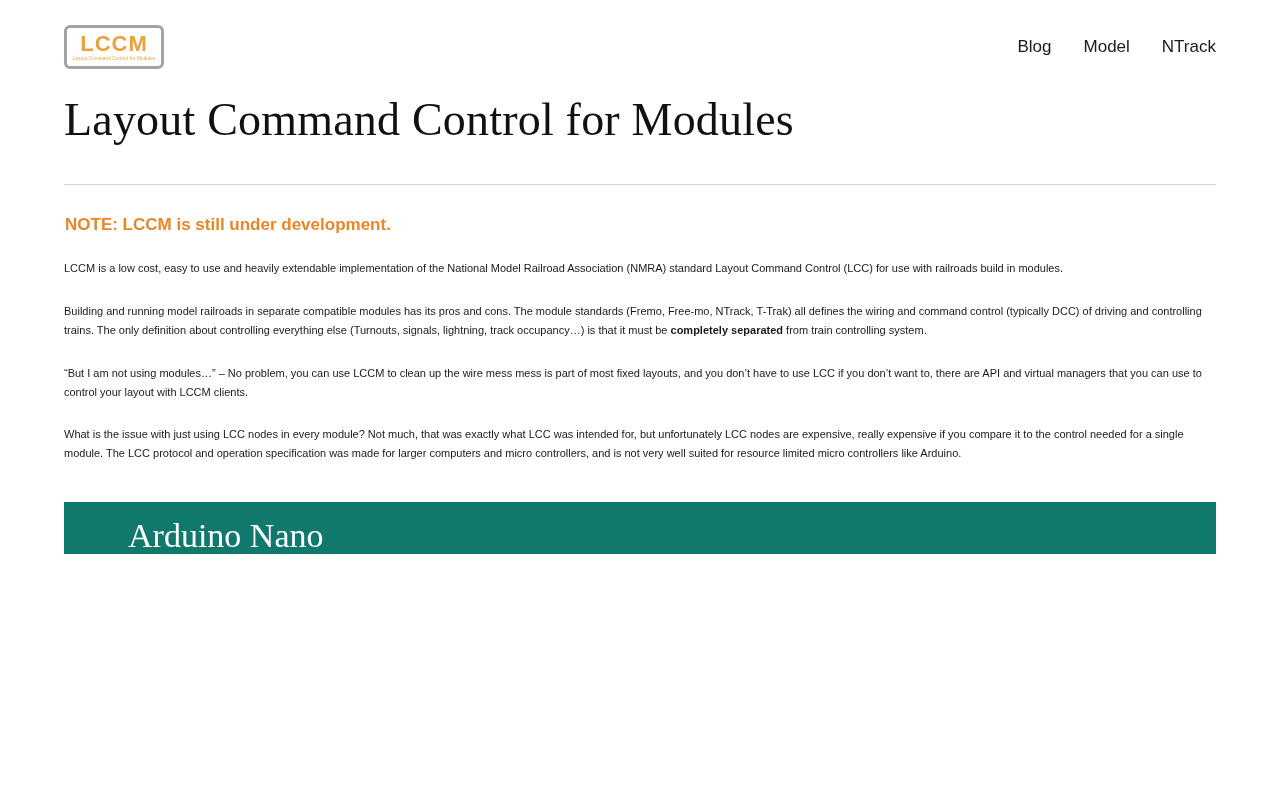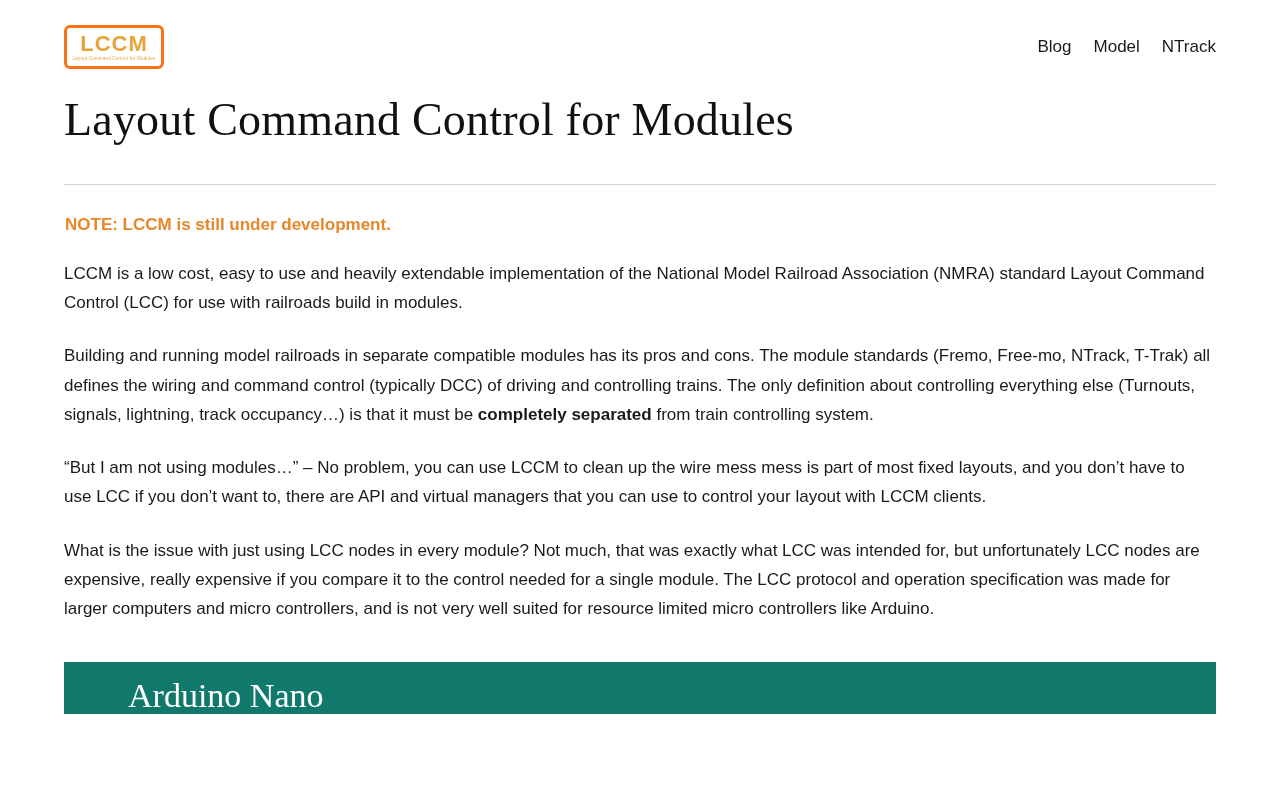--- a/index.html
+++ b/index.html
@@ -26,21 +26,21 @@
   .site-header {
     display: flex;
     align-items: center;
     justify-content: space-between;
     padding: 14px 64px 0 64px;
     height: 80px;
   }
   .logo {
     width: 100px;
     height: 44px;
-    border: 3px solid #f97316;
+    border: 3px solid #a3a3a3;
     border-radius: 6px;
     display: flex;
     flex-direction: column;
     align-items: center;
     justify-content: center;
     line-height: 1;
   }
   .logo-text {
     font-family: "Liberation Sans", sans-serif;
     font-weight: bold;
@@ -51,21 +51,21 @@
   .logo-sub {
     font-size: 4.5px;
     color: #e8a33d;
     letter-spacing: 0.2px;
     margin-top: 2px;
     white-space: nowrap;
   }
   .main-nav {
     display: flex;
     align-items: center;
-    gap: 22px;
+    gap: 32px;
     text-align: center;
   }
   .nav-link {
     font-size: 17px;
     color: #1a1a1a;
     text-decoration: none;
     cursor: pointer;
   }
 
   
@@ -88,21 +88,21 @@
   }
 
   
   .note {
     color: #e8862a;
     font-weight: bold;
     font-size: 17px;
     margin: 30px 0 0 1px;
   }
   p.para {
-    font-size: 17px;
+    font-size: 11px;
     line-height: 1.72;
     margin: 24px 0 0 0;
     color: #1a1a1a;
   }
   .strong { font-weight: bold; }
   .italic { font-style: italic; }
 
   
   .banner {
     margin: 39px 64px 0 64px;

